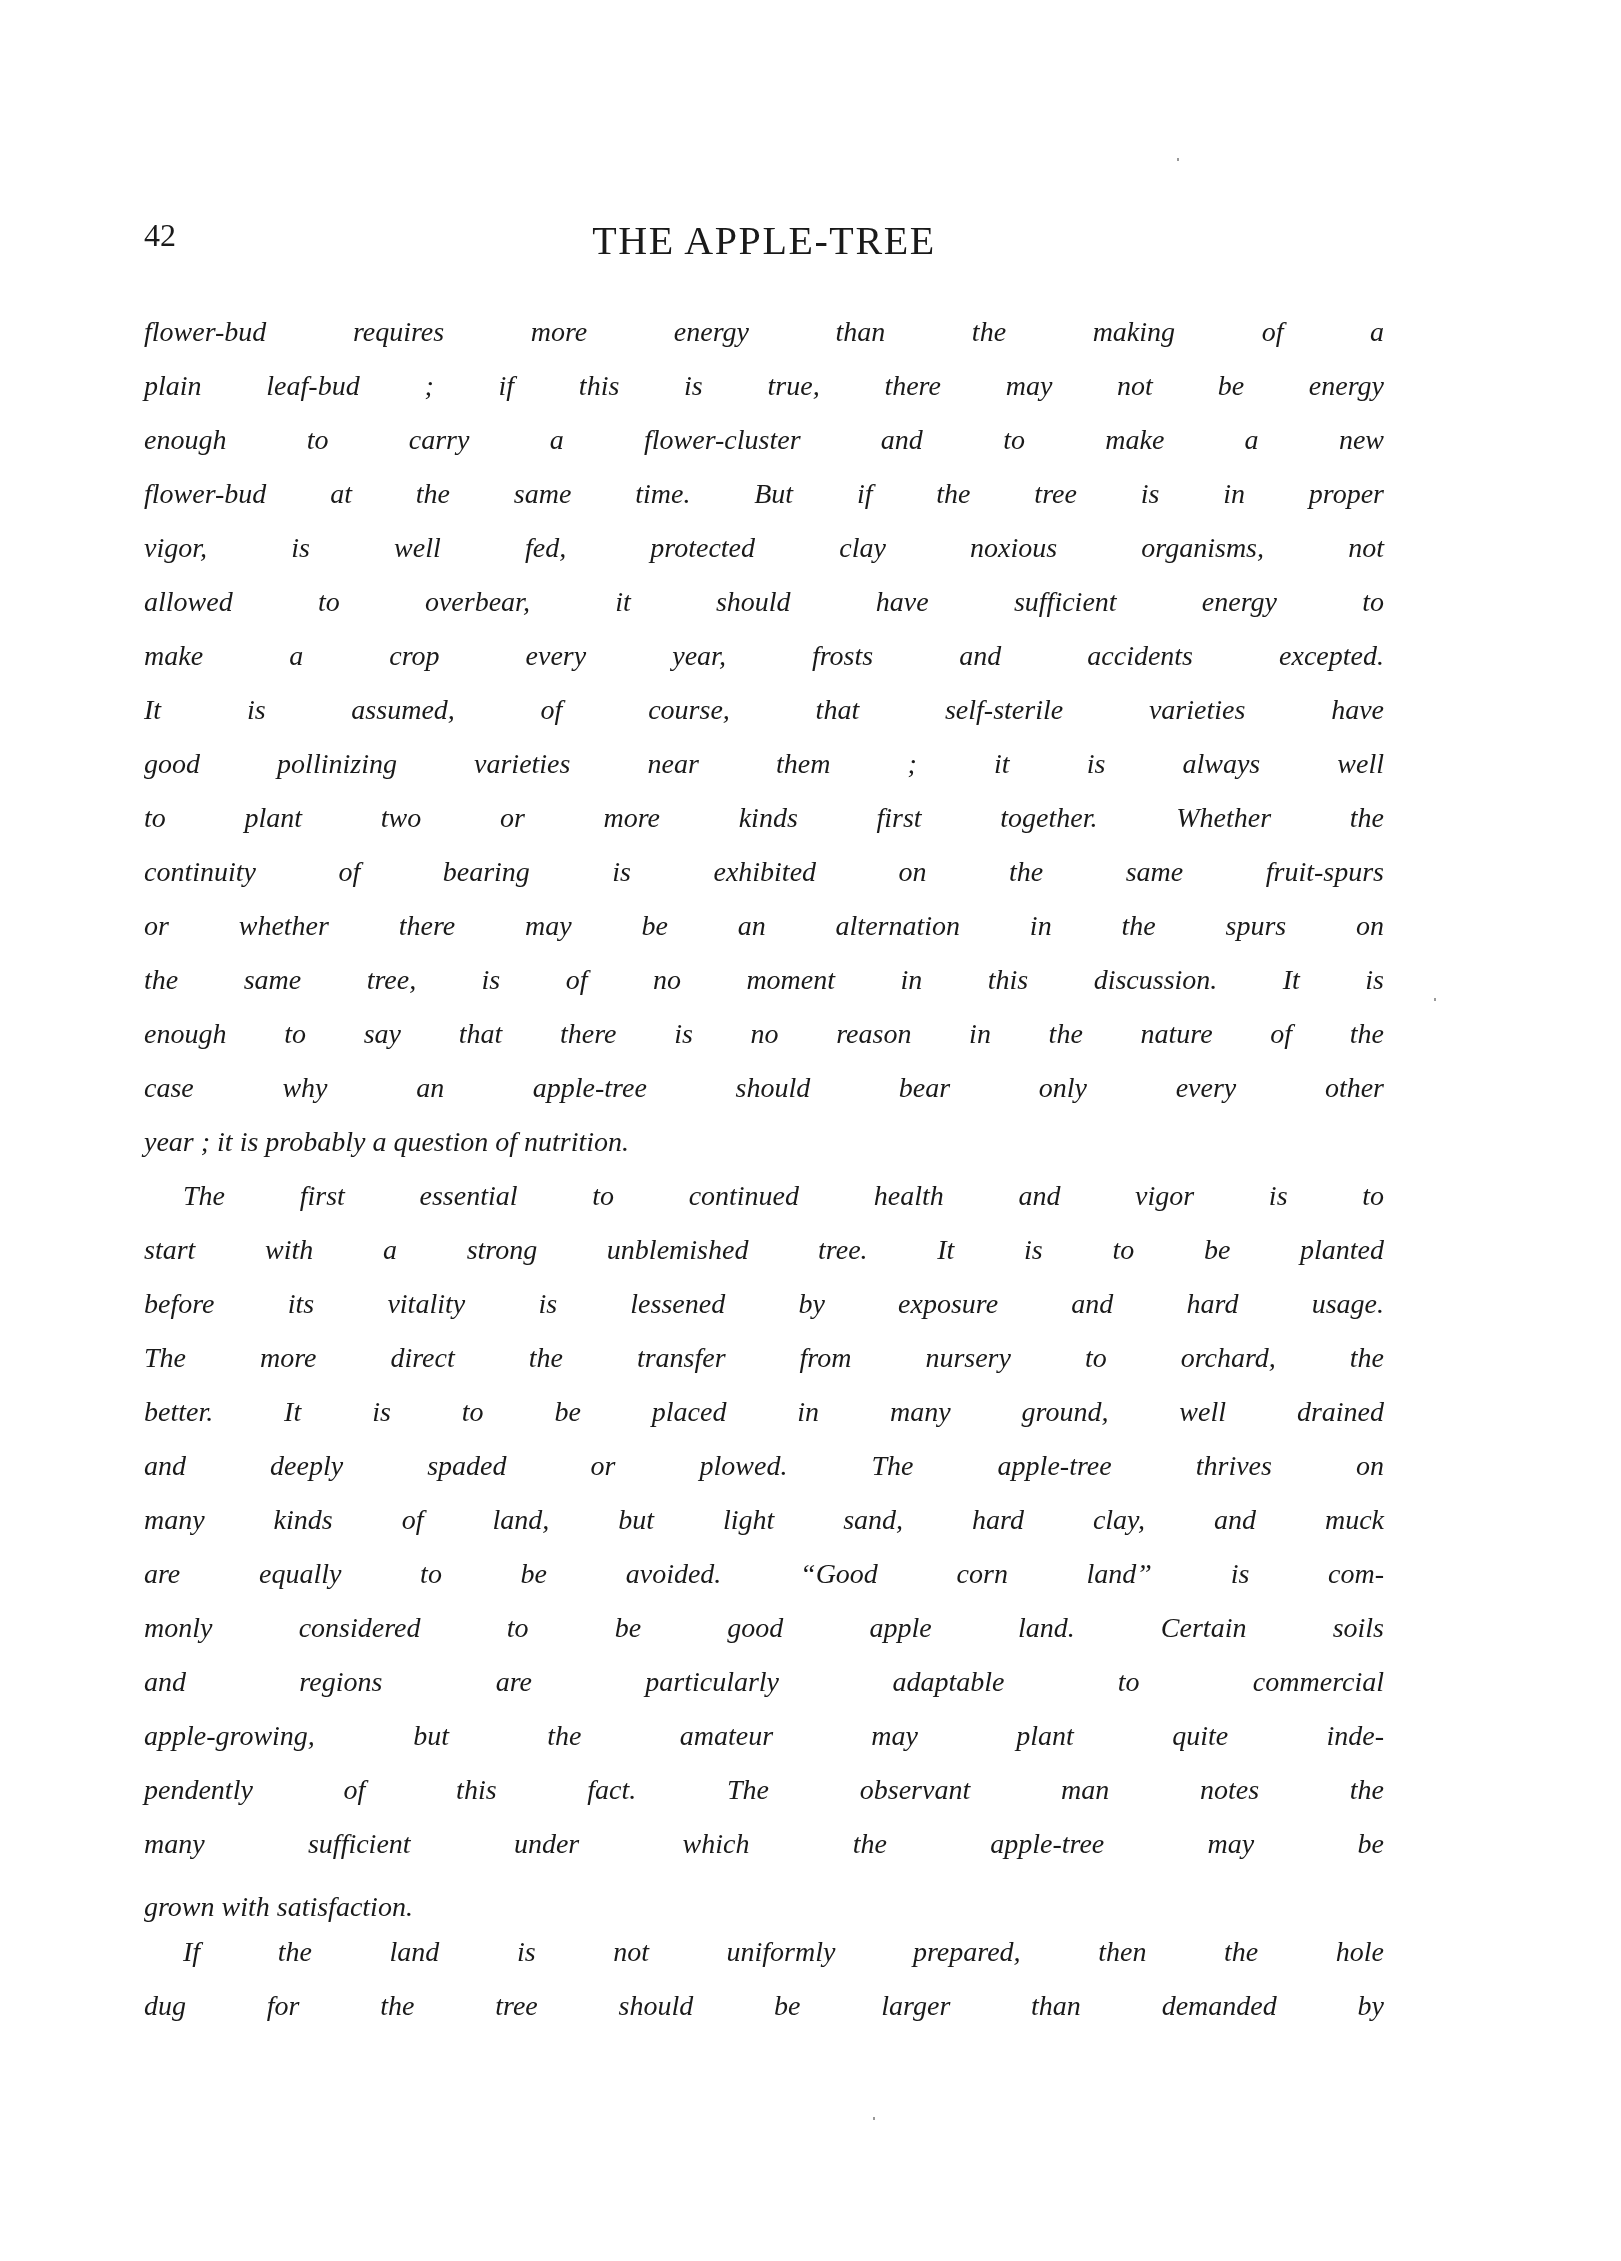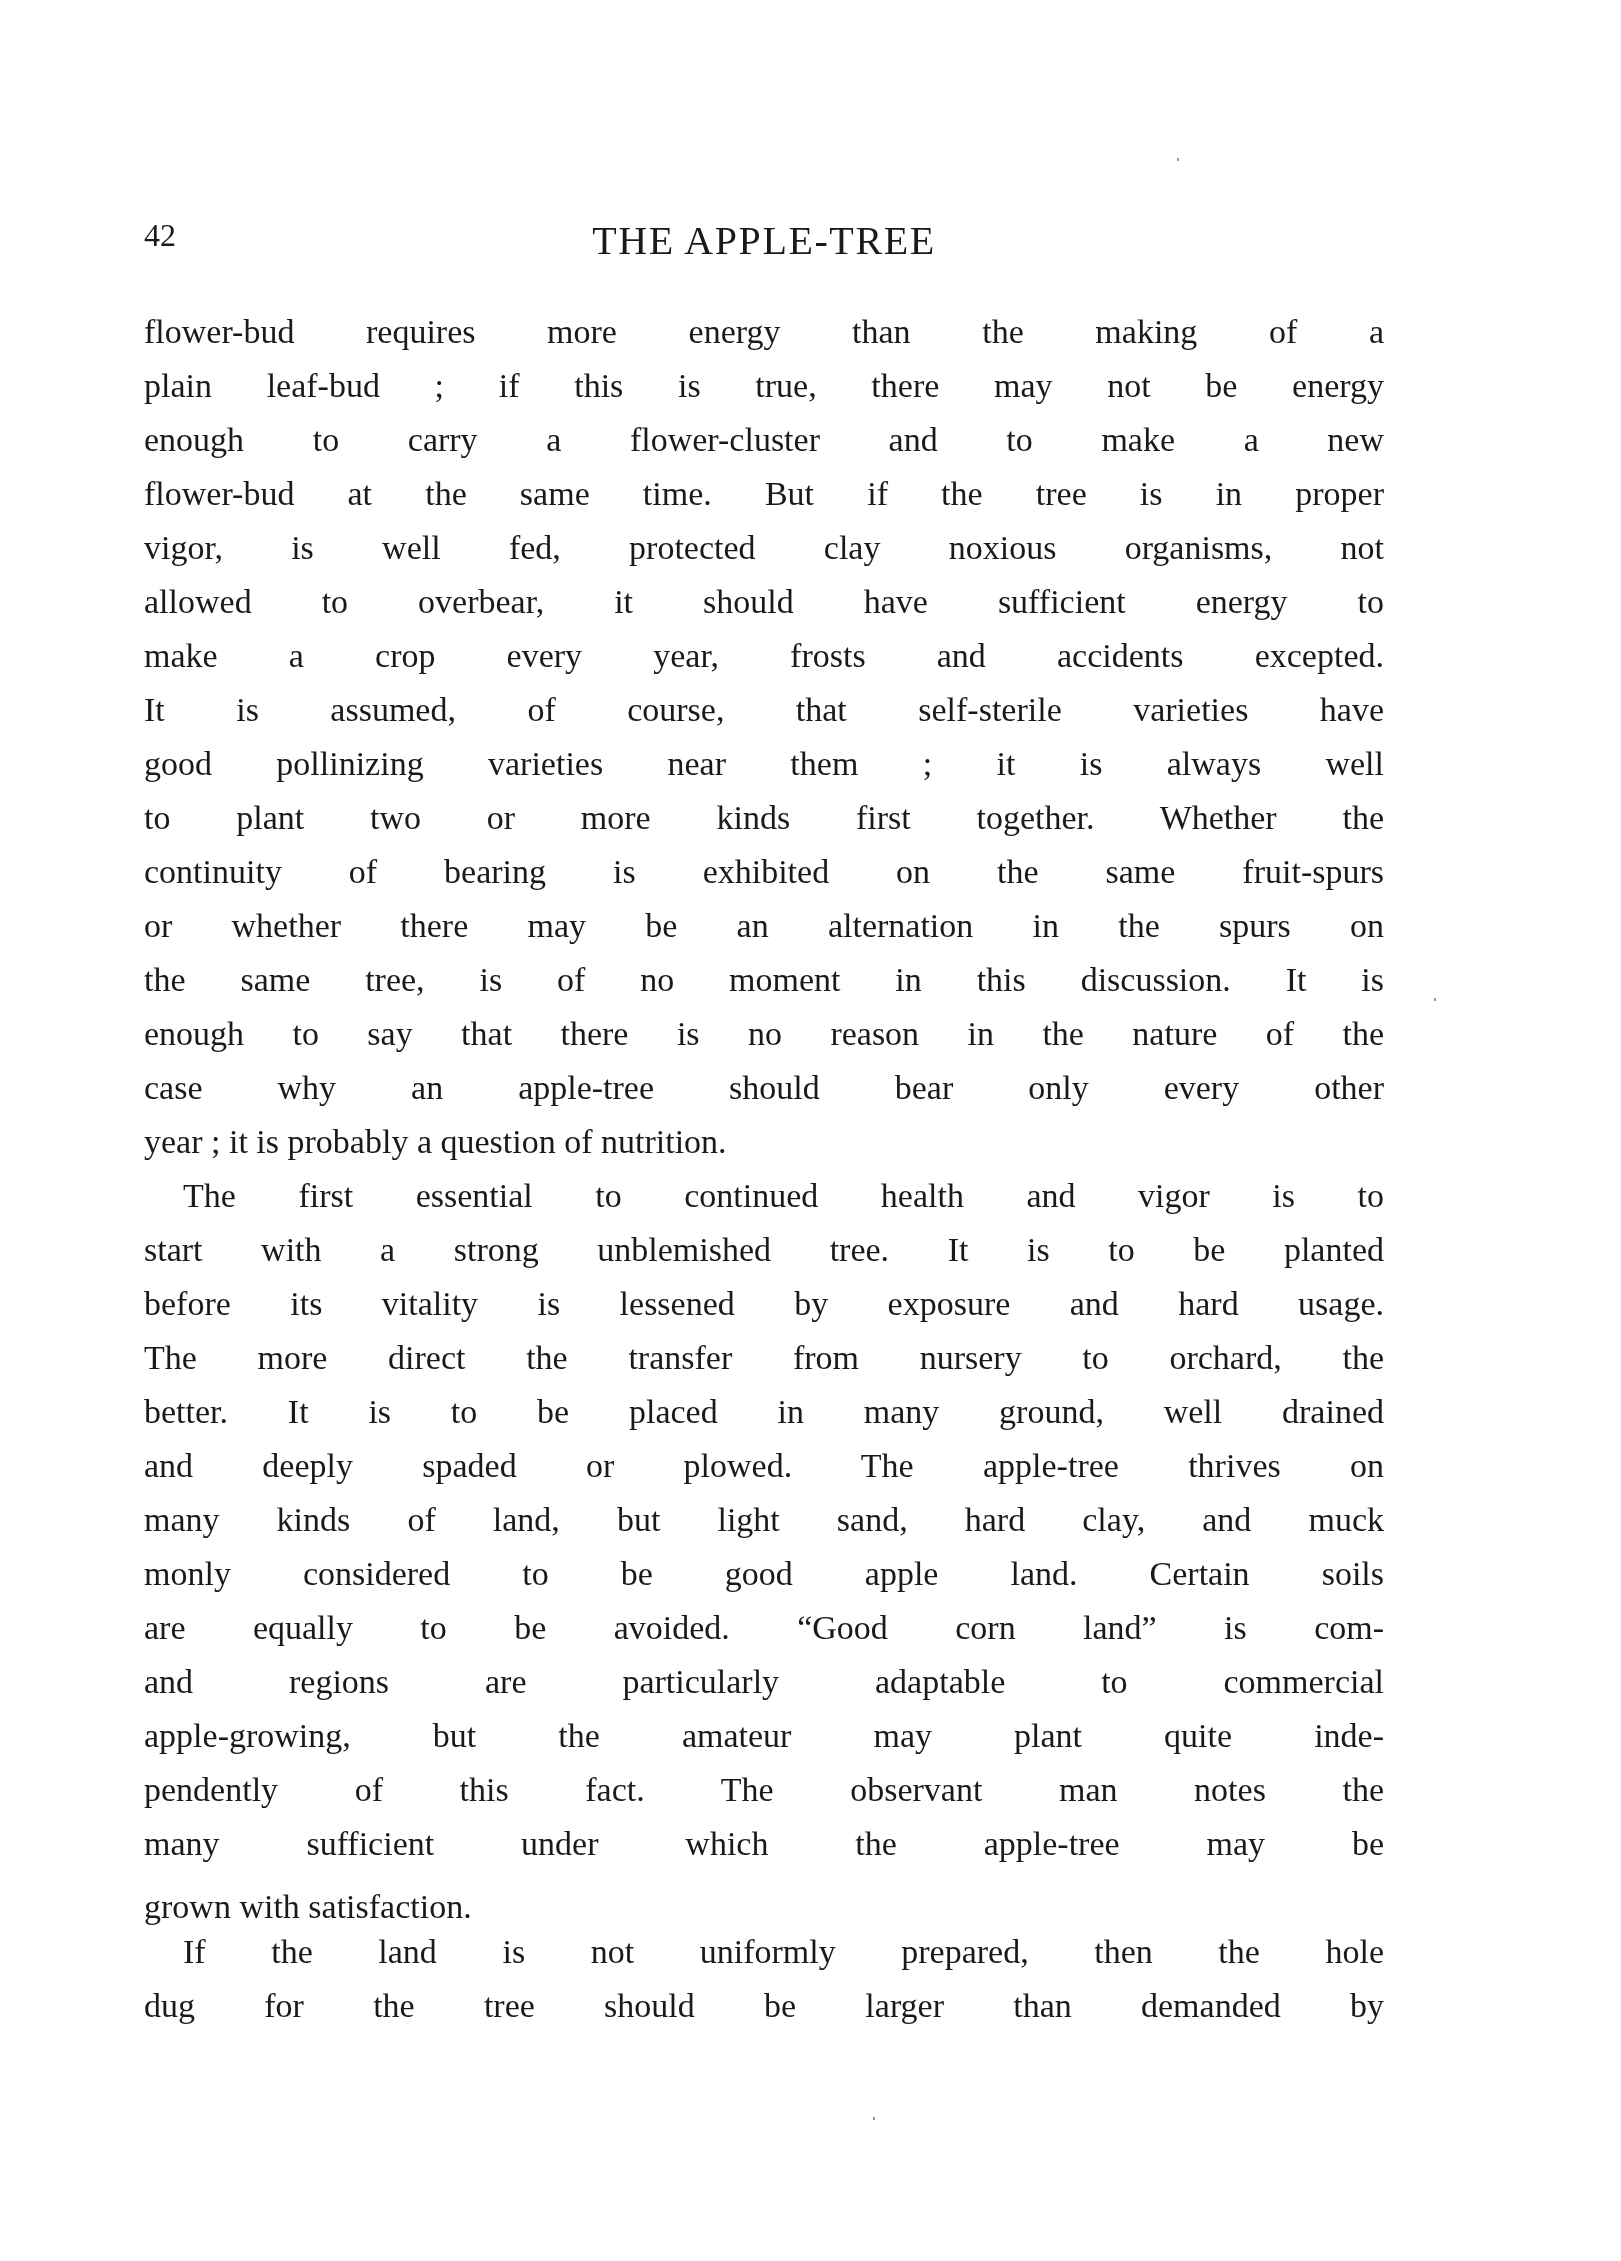--- a/index.html
+++ b/index.html
@@ -3,22 +3,22 @@
 <meta charset="utf-8">
 <style>
   html, body { margin: 0; padding: 0; background: #ffffff; }
   body { width: 1621px; height: 2261px; position: relative; overflow: hidden;
          font-family: "Liberation Serif", "DejaVu Serif", serif; color: #1a1a1a; }
   .header { position: absolute; top: 217px; left: 144px; width: 1240px; height: 48px; }
   .page-num { position: absolute; left: 0; top: 0; font-size: 32px; }
   .running-title { position: absolute; left: 0; right: 0; top: 0; text-align: center;
                    font-size: 40px; letter-spacing: 1.6px; }
   .body { position: absolute; top: 305px; left: 144px; width: 1240px; }
-  .line { display: block; height: 54px; line-height: 54px; font-size: 34px;
-          text-align: justify; text-align-last: justify; white-space: nowrap; word-spacing: 0; }
+  .line { display: block; height: 54px; line-height: 54px; font-size: 28px;
+          text-align: justify; text-align-last: justify; white-space: nowrap; word-spacing: 0; font-style: italic; }
   .line.last { text-align-last: left; }
   .line.indent { padding-left: 39px; }
   .line span.t { display: inline-block; width: 100%; text-align: justify; text-align-last: justify; }
   .line.last span.t { text-align-last: left; }
   .speck { position: absolute; width: 1.6px; height: 3.2px; background: #999; }
 </style>
 </head>
 <body>
 
 <div class="header">
@@ -43,22 +43,22 @@
     <div class="line"><span class="t" style="width: 1240px; white-space: normal;">enough to say that there is no reason in the nature of the</span></div>
     <div class="line"><span class="t" style="width: 1240px; white-space: normal;">case why an apple-tree should bear only every other</span></div>
     <div class="line last"><span class="t" style="width: 1240px; white-space: normal;">year ; it is probably a question of nutrition.</span></div>
     <div class="line indent"><span class="t" style="width: 1201px; white-space: normal;">The first essential to continued health and vigor is to</span></div>
     <div class="line"><span class="t" style="width: 1240px; white-space: normal;">start with a strong unblemished tree. It is to be planted</span></div>
     <div class="line"><span class="t" style="width: 1240px; white-space: normal;">before its vitality is lessened by exposure and hard usage.</span></div>
     <div class="line"><span class="t" style="width: 1240px; white-space: normal;">The more direct the transfer from nursery to orchard, the</span></div>
     <div class="line"><span class="t" style="width: 1240px; white-space: normal;">better. It is to be placed in many ground, well drained</span></div>
     <div class="line"><span class="t" style="width: 1240px; white-space: normal;">and deeply spaded or plowed. The apple-tree thrives on</span></div>
     <div class="line"><span class="t" style="width: 1240px; white-space: normal;">many kinds of land, but light sand, hard clay, and muck</span></div>
+    <div class="line"><span class="t" style="width: 1240px; white-space: normal;">are equally to be avoided. “Good corn land” is com-</span></div>
     <div class="line"><span class="t" style="width: 1240px; white-space: normal;">monly considered to be good apple land. Certain soils</span></div>
-    <div class="line"><span class="t" style="width: 1240px; white-space: normal;">are equally to be avoided. “Good corn land” is com-</span></div>
     <div class="line"><span class="t" style="width: 1240px; white-space: normal;">and regions are particularly adaptable to commercial</span></div>
     <div class="line"><span class="t" style="width: 1240px; white-space: normal;">apple-growing, but the amateur may plant quite inde-</span></div>
     <div class="line"><span class="t" style="width: 1240px; white-space: normal;">pendently of this fact. The observant man notes the</span></div>
     <div class="line"><span class="t" style="width: 1240px; white-space: normal;">many sufficient under which the apple-tree may be</span></div>
     <div class="line last"><span class="t" style="width: 1240px; white-space: normal; margin-top: 9px;">grown with satisfaction.</span></div>
     <div class="line indent"><span class="t" style="width: 1201px; white-space: normal;">If the land is not uniformly prepared, then the hole</span></div>
     <div class="line"><span class="t" style="width: 1240px; white-space: normal;">dug for the tree should be larger than demanded by</span></div>
   </div>
 
 <div class="speck" style="left:1177px; top:158px;"></div>

